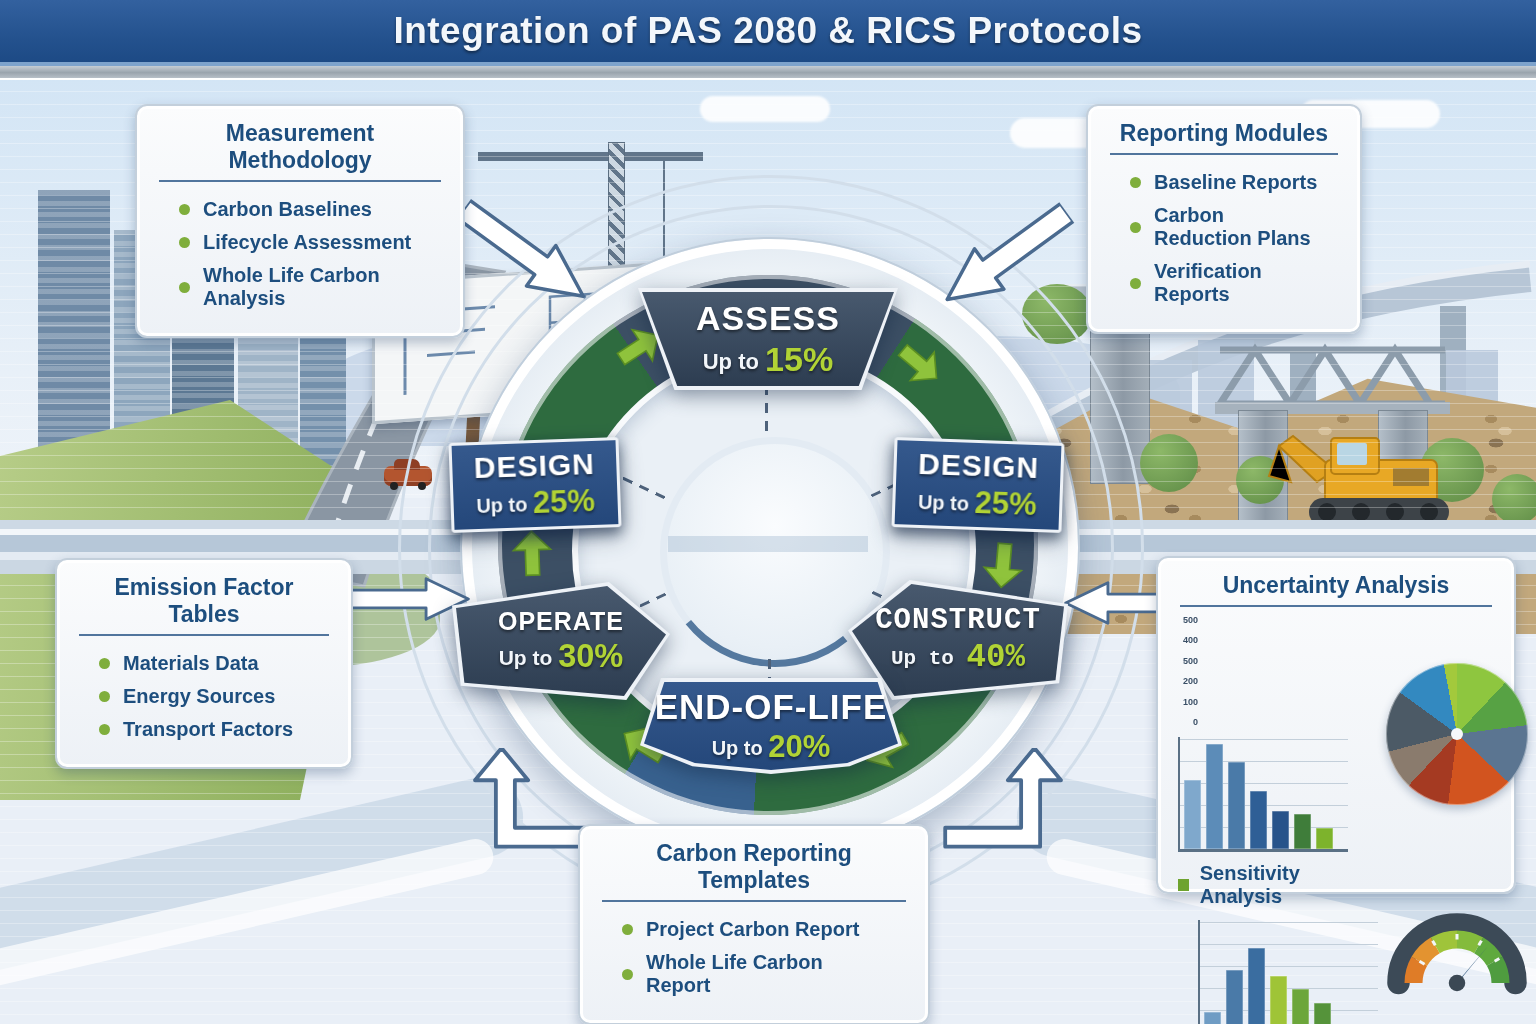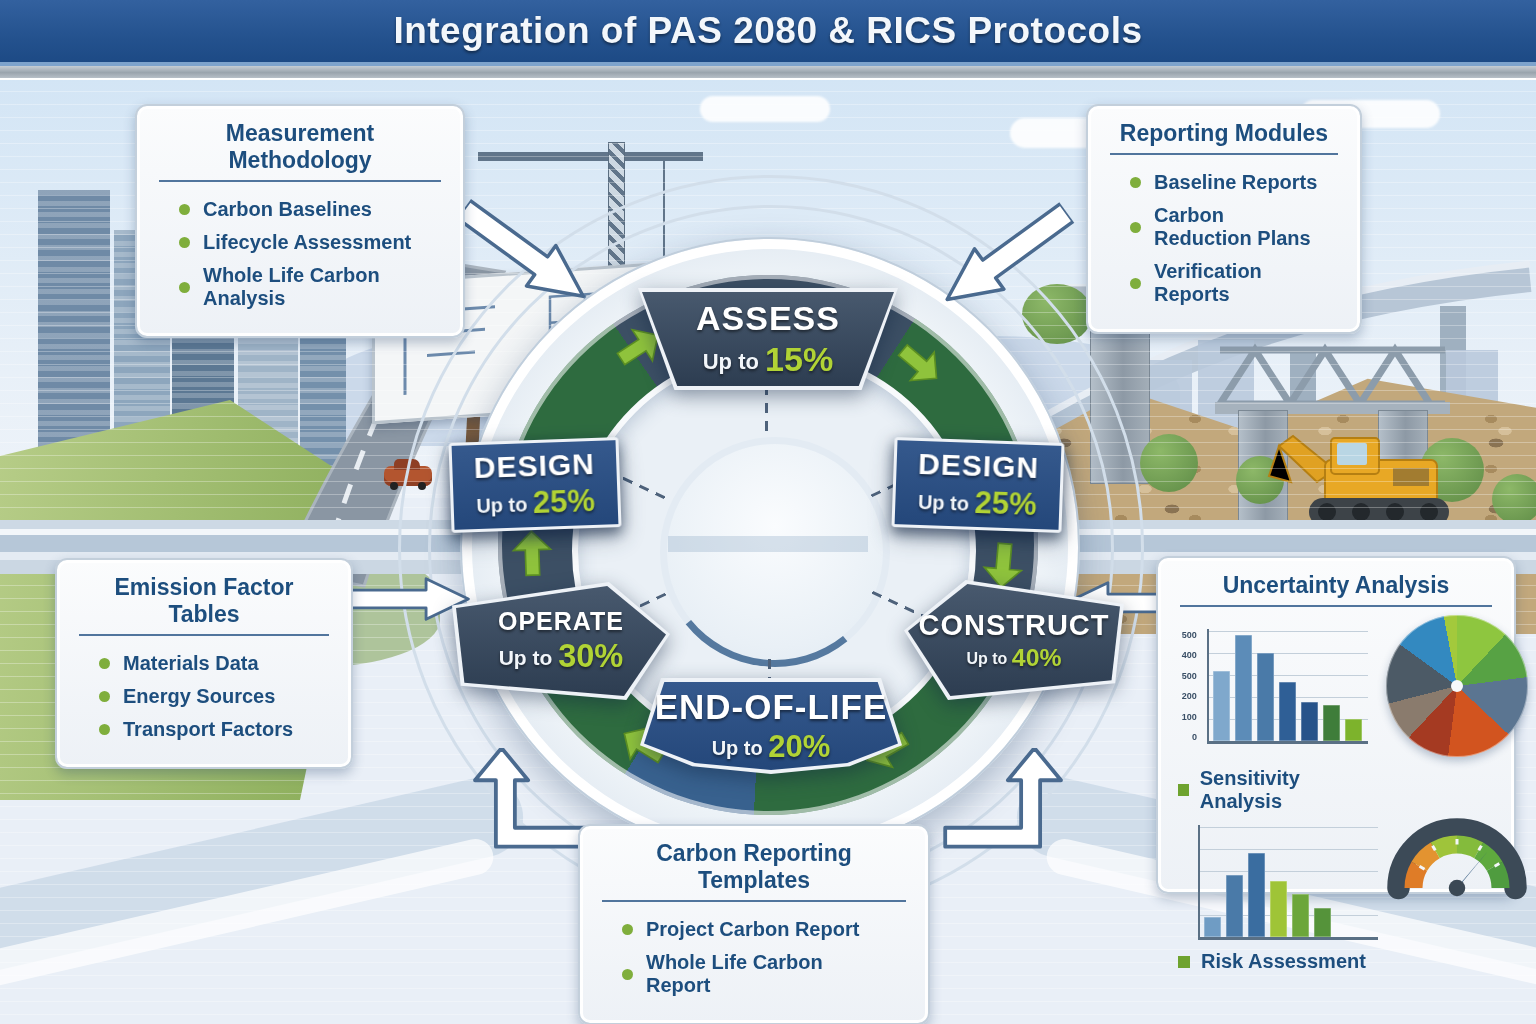--- a/index.html
+++ b/index.html
@@ -99,21 +99,21 @@
     border:2px solid #c3cfdb;border-radius:12px;box-shadow:0 5px 12px rgba(35,65,105,.30), inset 0 0 0 3px #ffffff;
     padding:12px 20px 10px;}
   .box h3{margin:2px 0 6px;text-align:center;color:#1d4e7e;font-size:23px;}
   .box .rule{height:0;border-top:2px solid #51759d;margin:0 2px 8px;}
   .box ul{list-style:none;margin:16px;padding:0 0 0 6px;}
   .box li{display:flex;align-items:center;gap:13px;color:#1d4e7e;font-size:20px;font-weight:bold;margin:10px 0;}
   .dot{flex:0 0 auto;width:11px;height:11px;border-radius:50%;background:#7fae3c;}
 
   
   .ua-grid{display:grid;grid-template-columns:190px 150px;column-gap:14px;row-gap:4px;align-items:center;}
-  .chartwrap{display:flex;align-items:center;gap:10px;}
+  .chartwrap{display:flex;align-items:flex-start;gap:10px;flex-direction:column;}
   .yticks{display:flex;flex-direction:column;justify-content:space-between;height:112px;color:#3a4f66;font-size:9px;text-align:right;width:20px;font-weight:bold;}
   .bchart{display:flex;align-items:flex-end;gap:5px;height:112px;width:160px;padding:0 4px;
     border-left:2px solid #5a7085;border-bottom:3px solid #5a7085;
     background:repeating-linear-gradient(to top,transparent 0 21px,#c3cfda 21px 22px);}
   .bchart .bar{width:17px;border-radius:1px;box-shadow:inset 0 0 0 1px rgba(255,255,255,.25);}
   .ua-label{display:flex;align-items:center;gap:11px;color:#1d4e7e;font-size:20px;font-weight:bold;margin:6px 0 8px;}
   .sq{width:12px;height:12px;background:#6ea32f;}
   .pie{width:142px;height:142px;border-radius:50%;box-shadow:0 4px 8px rgba(35,65,105,.3), inset 0 0 0 1px rgba(255,255,255,.4);position:relative;justify-self:center;}
   .pie::after{content:"";position:absolute;left:65px;top:65px;width:12px;height:12px;border-radius:50%;background:#f6f8fa;}
   .gauge{justify-self:center;}
@@ -346,26 +346,26 @@
   </div>
 
   <div class="node design-box" style="left:893px;top:440px;width:164px;height:84px;transform:rotate(2deg);">
     <div class="fill2"></div>
     <div class="ntext">
         <span class="nname" style="font-size:30px;">DESIGN</span>
       <span class="nval" style="font-size:20px;"><em>Up to</em> <b>25%</b></span>
       </div>
   </div>
 
-  <div class="node slate" style="left:904px;top:580px;width:220px;height:120px;--cp:polygon(28% 0,100% 20%,96% 86%,20% 100%,0 42%);">
+  <div class="node slate" style="left:848px;top:580px;width:220px;height:120px;font-family:Liberation Mono, monospace;--cp:polygon(28% 0,100% 20%,96% 86%,20% 100%,0 42%);">
     <div class="shape"></div>
       <div class="fill"></div>
     <div class="ntext">
         <span class="nname" style="font-size:29px;">CONSTRUCT</span>
-      <span class="nval" style="font-size:16px;"><em>Up to</em> <b>40%</b></span>
+      <span class="nval" style="font-size:21px;"><em>Up to</em> <b>40%</b></span>
       </div>
   </div>
 
   <div class="node navy" style="left:640px;top:678px;width:262px;height:96px;--cp:polygon(8% 0,92% 0,100% 70%,80% 92%,50% 100%,20% 92%,0 70%);">
     <div class="shape"></div>
       <div class="fill"></div>
     <div class="ntext">
         <span class="nname" style="font-size:35px;">END-OF-LIFE</span>
       <span class="nval" style="font-size:20px;"><em>Up to</em> <b>20%</b></span>
       </div>

